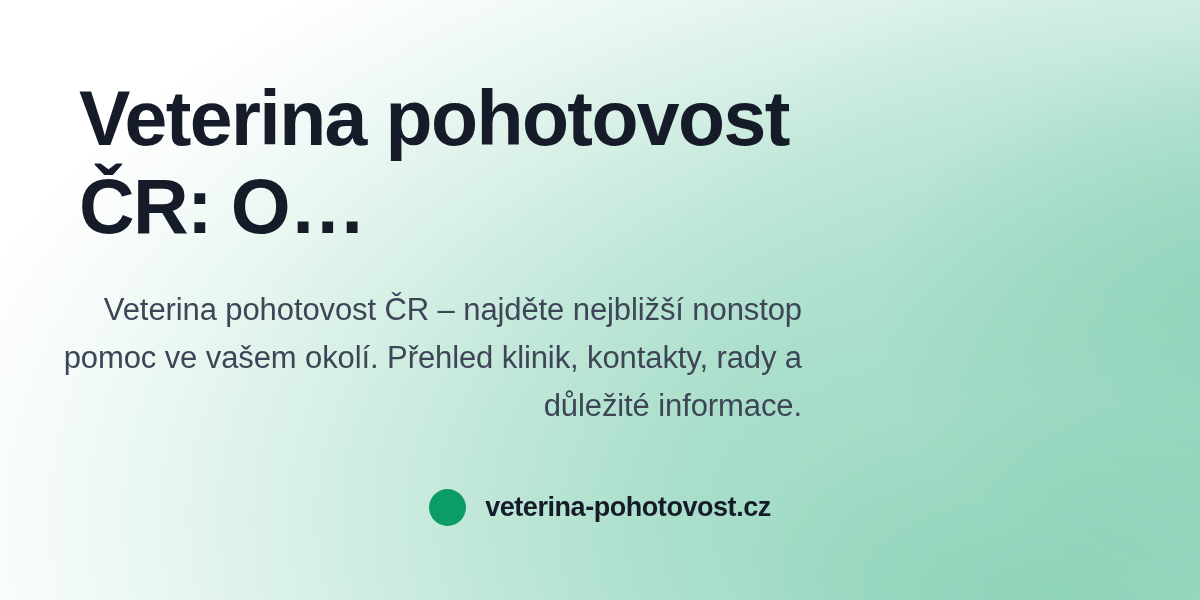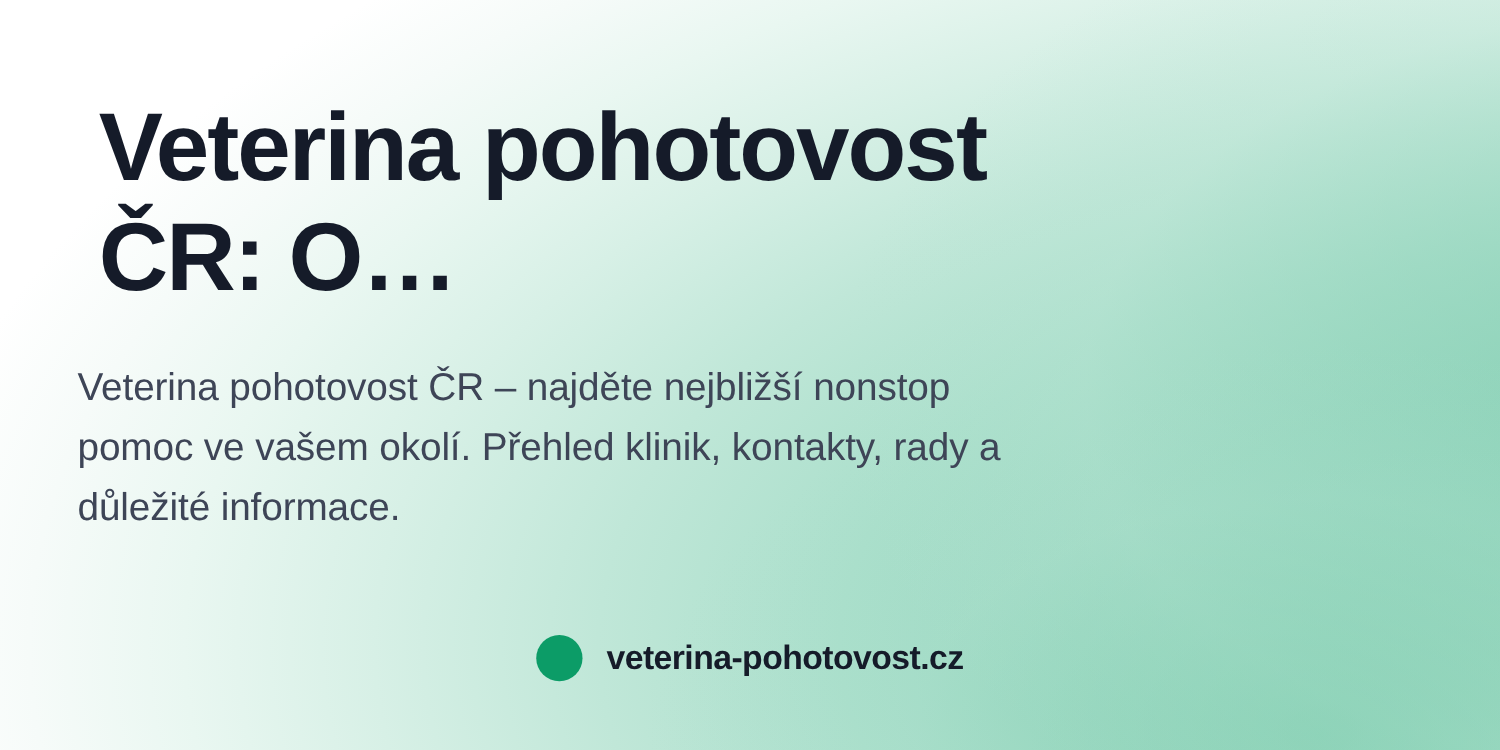--- a/index.html
+++ b/index.html
@@ -112,33 +112,33 @@
     position: absolute;
     left: 62px;
     top: 286px;
     width: 740px;
     font-size: 31px;
     line-height: 48px;
     font-weight: 400;
     letter-spacing: -0.1px;
     color: #3e4557;
     white-space: pre-line;
+    text-align: right;
   }
 
   
   .site-badge {
     position: absolute;
     left: 0;
     right: 0;
     top: 489px;
     display: flex;
     align-items: center;
     justify-content: center;
     gap: 19px;
-    margin-top: 19px;
   }
 
   .brand-dot {
     width: 37px;
     height: 37px;
     border-radius: 50%;
     background: #0c9c67;
     flex: 0 0 auto;
     display: block;
   }

